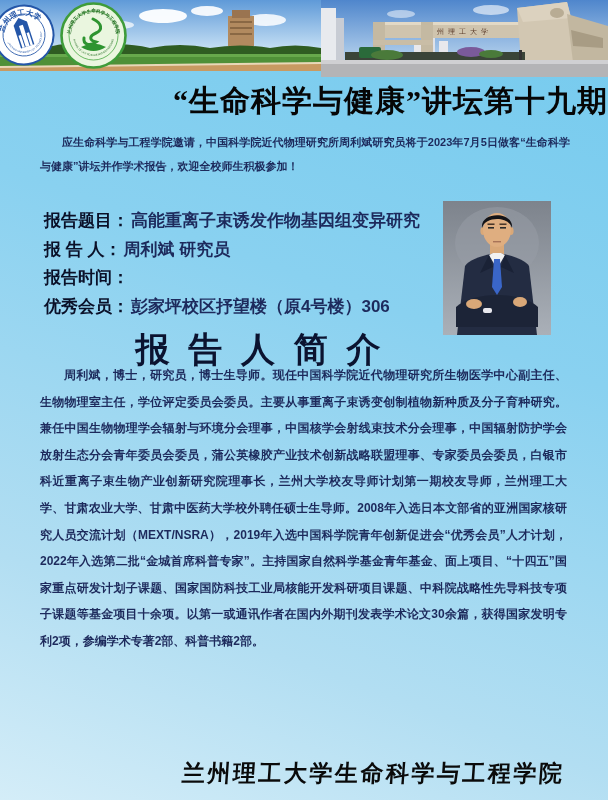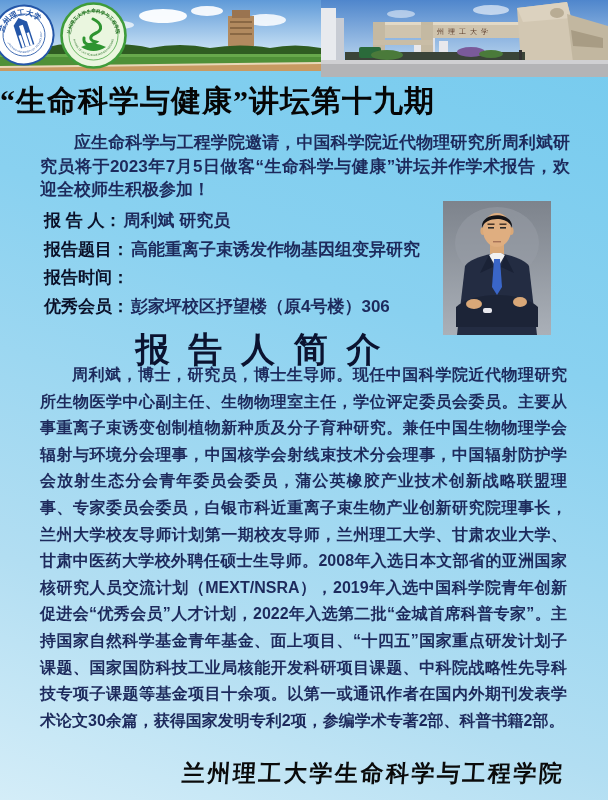--- a/index.html
+++ b/index.html
@@ -7,42 +7,42 @@
   .page {
     position:relative; width:608px; height:800px; overflow:hidden;
     background:linear-gradient(200deg,#74caee 0%,#89d1f0 38%,#b2def2 76%,#d4edf8 100%);
   }
   .header { position:absolute; top:0; left:0; width:608px; height:77px; display:flex; align-items:flex-start; }
   .header svg { display:block; }
   .logo { position:absolute; }
   .logo-univ { left:-7px; top:4px; width:62px; height:62px; transform:rotate(-18deg); }
   .logo-school { left:60px; top:2px; width:67px; height:67px; }
   .title {
-    position:absolute; top:81px; left:0; width:608px; text-align:left;
+    position:absolute; top:81px; left:0; width:608px; text-align:right;
     font-family:"Liberation Serif","DejaVu Serif",serif;
     font-size:30px; font-weight:900; color:#060606; letter-spacing:1px;
   }
   .intro {
     position:absolute; top:131px; left:40px; width:530px;
-    font-size:17px; line-height:23.5px; color:#1d2a5c; font-weight:600;
+    font-size:11px; line-height:23.5px; color:#1d2a5c; font-weight:600;
     text-indent:2em; text-align:justify;
   }
   .info { position:absolute; top:211px; left:44px; width:400px; }
   .info-row { display:flex; margin-bottom:8.5px; font-size:17px; line-height:20px; white-space:nowrap; }
   .info-label { font-weight:800; color:#0a1028; flex:none; }
   .info-value { font-weight:600; color:#1d2a5c; margin-left:2px; }
   .speaker-photo { position:absolute; left:443px; top:201px; width:108px; height:134px; }
   .speaker-photo svg { display:block; width:100%; height:100%; }
   .section-heading {
     position:absolute; top:327px; left:8px; width:500px; text-align:center;
     font-size:34px; font-weight:900; color:#0b1330; letter-spacing:0.55em; text-indent:0.55em;
   }
   .bio {
     position:absolute; top:362px; left:40px; width:527px;
-    font-size:16px; line-height:26.6px; color:#1d2a5c; font-weight:600;
+    font-size:12px; line-height:26.6px; color:#1d2a5c; font-weight:600;
     text-align:justify; text-indent:2em;
   }
   .footer {
     position:absolute; top:758px; right:44px;
     font-family:"Liberation Serif","DejaVu Serif",serif;
     font-size:23px; font-weight:900; color:#0a0a0a; letter-spacing:2.5px;
     transform:skewX(-4deg);
   }
 </style>
 </head>
@@ -146,26 +146,26 @@
       </g>
     </svg>
   </div>
 
   <div class="title">“生命科学与健康”讲坛第十九期</div>
 
   <p class="intro">应生命科学与工程学院邀请，中国科学院近代物理研究所周利斌研究员将于2023年7月5日做客“生命科学与健康”讲坛并作学术报告，欢迎全校师生积极参加！</p>
 
   <div class="info">
     <div class="info-row">
+      <span class="info-label">报告题目：</span>
+      <span class="info-value">高能重离子束诱发作物基因组变异研究</span>
+    </div>
+    <div class="info-row">
       <span class="info-label">报 告 人：</span>
       <span class="info-value">周利斌 研究员</span>
-    </div>
-    <div class="info-row">
-      <span class="info-label">报告题目：</span>
-      <span class="info-value">高能重离子束诱发作物基因组变异研究</span>
     </div>
     <div class="info-row">
       <span class="info-label">报告时间：</span>
     </div>
     <div class="info-row">
       <span class="info-label">优秀会员：</span>
       <span class="info-value">彭家坪校区抒望楼（原4号楼）306</span>
     </div>
   </div>
 

